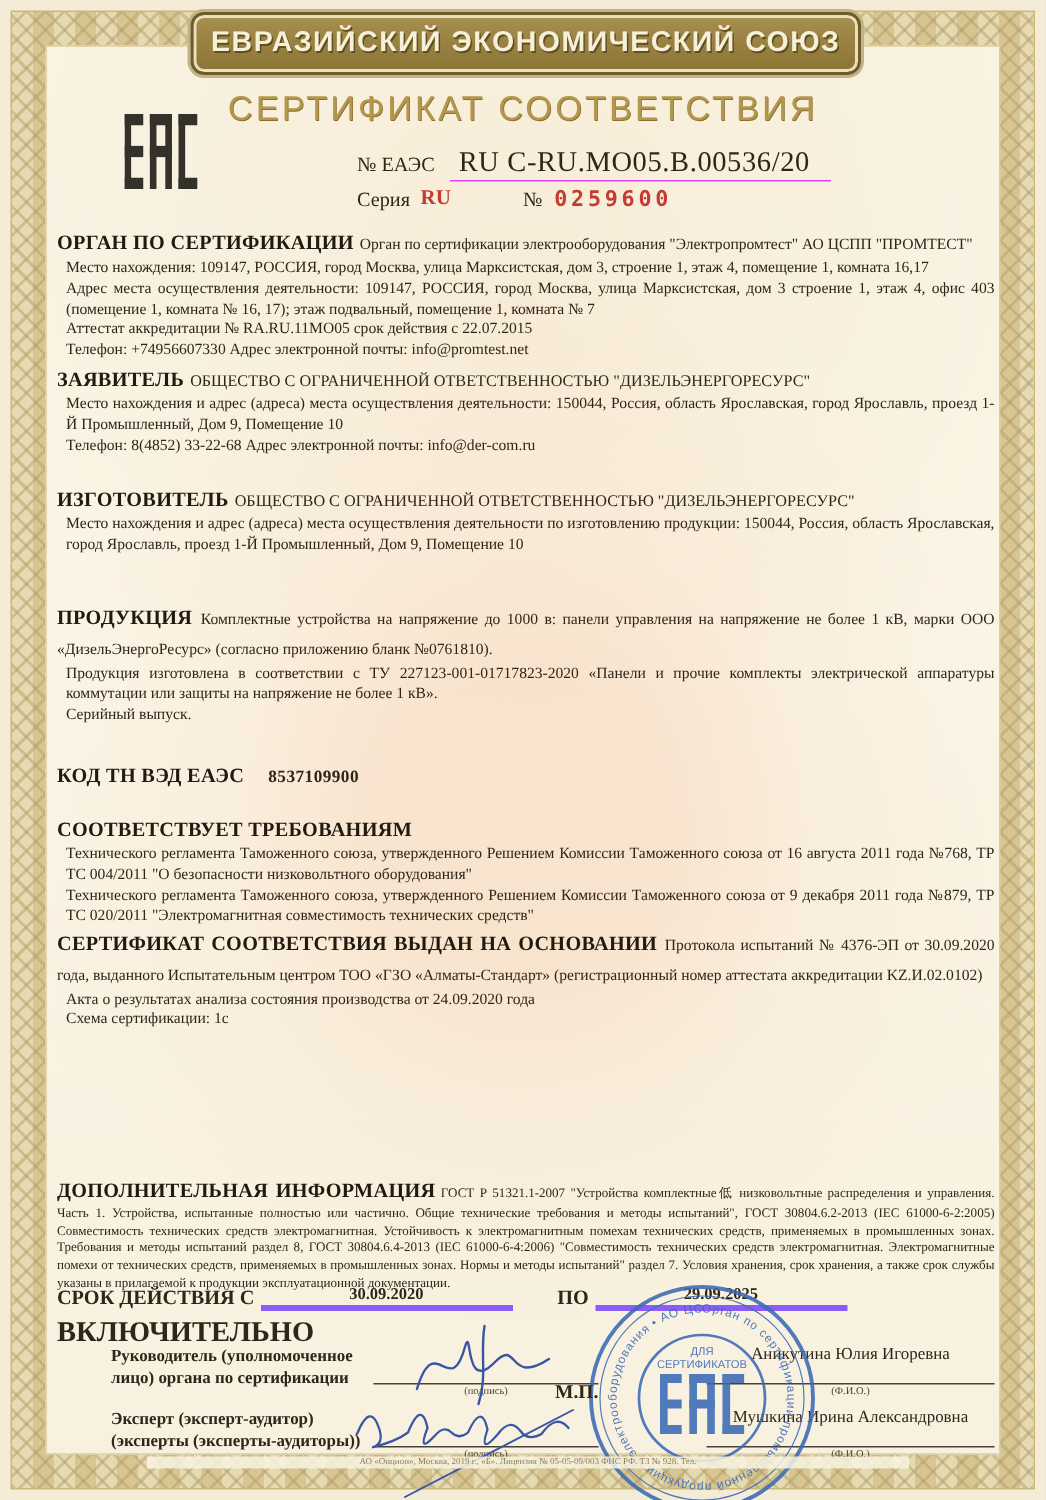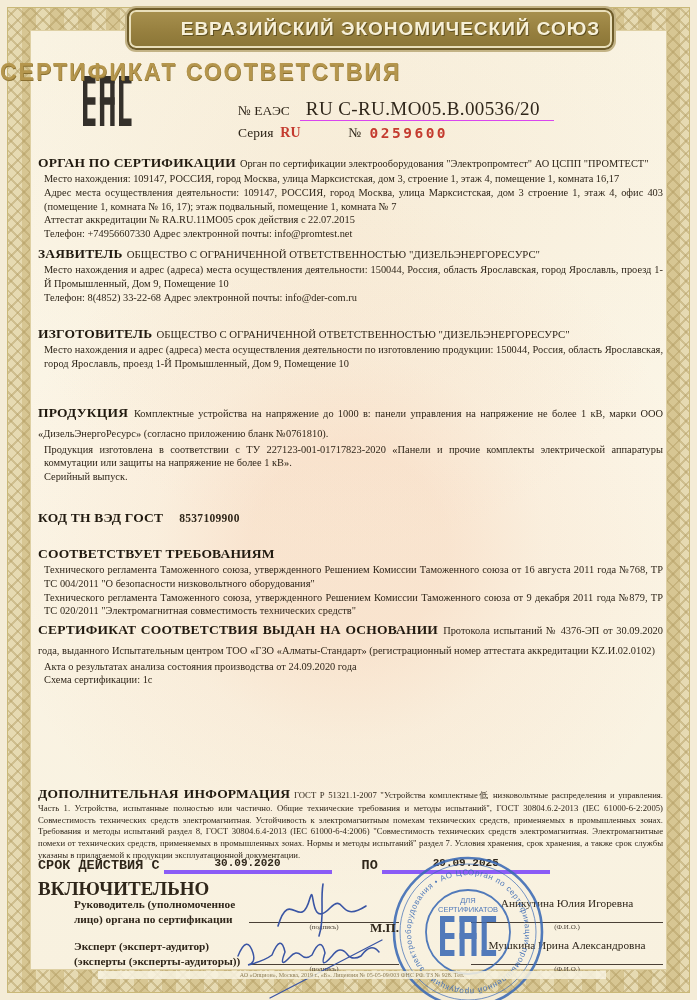--- a/index.html
+++ b/index.html
@@ -24,30 +24,30 @@
       radial-gradient(circle at 50% 18%, rgba(235,200,160,0.18), transparent 42%),
       linear-gradient(180deg,#f9f3e2 0%, #fbf5e6 45%, #f8f1df 100%);
     border:1px solid #ded0a4;
   }
   
   .plaque{
     position:absolute; left:127px; top:8px; width:443px; height:38px;
     background:linear-gradient(180deg,#a8914f 0%, #97803f 55%, #8a7536 100%);
     border:2px solid #6e5c2a; border-radius:9px;
     box-shadow: inset 0 0 0 2px #e9dfba, 0 0 0 2px #c3b385;
-    display:flex; align-items:center; justify-content:center; z-index:4;padding-left:40px;
+    display:flex; align-items:center; justify-content:center; z-index:4;
   }
   .plaque span{
     font-family:"Liberation Sans", sans-serif; font-weight:bold; font-size:19px;
     letter-spacing:1px; color:#f7f0d8; text-shadow:1px 1px 0 #5f4f20; white-space:nowrap;
   }
   .eac-top{ position:absolute; left:83px; top:76px; z-index:3; }
   .cert-title{
-    position:absolute; left:0; right:0; top:59px; z-index:3;
-    font-family:"Liberation Sans", sans-serif; font-weight:bold; font-size:23px;
+    position:absolute; left:0; right:0; top:59px; text-align:center; z-index:3;
+    font-family:"Liberation Sans", sans-serif; font-weight:normal; font-size:23px;
     letter-spacing:2px; color:#b5964d; text-shadow:0.5px 0.5px 0 #8a7030;
     white-space:nowrap;
   }
   .no-row{ position:absolute; left:238px; top:98px; font-size:13.5px; z-index:3; white-space:nowrap;}
   .no-row .lbl{ margin-right:10px;margin-top:12px; }
   .no-row .val{ font-size:19px; letter-spacing:0.4px; border-bottom:1px solid #d946ef; padding:0 14px 1px 6px; }
   .series-row{ position:absolute; left:238px; top:125px; font-size:13.5px; z-index:3; display:flex; align-items:flex-end; white-space:nowrap;}
   .series-row .red{ color:#c43b2f; font-weight:bold; margin-left:7px; font-size:14px;}
   .series-row .numsign{ margin-left:48px; }
   .series-row .serial{
@@ -58,21 +58,21 @@
   .section{ position:absolute; left:38px; right:34px; z-index:2; }
   .h{ font-weight:bold; font-size:13.5px; letter-spacing:0.2px; color:#211a10; }
   .lead{ font-size:10.4px; }
   .lead.caps{ font-size:10.8px; }
   .para{ margin:0; text-align:justify; line-height:1.28; }
   .bl{ margin:0 0 0 6px; font-size:10.4px; line-height:1.3; text-align:justify; }
   .code-val{ font-size:11.5px; font-weight:bold; margin-left:16px; letter-spacing:0.3px;}
   .small-text{ font-size:8.7px; line-height:1.34; }
   
   .validity{ position:absolute; left:38px; right:34px; top:857px; z-index:2;}
-  .validity .row{ display:flex; align-items:center;font-family:Liberation Mono, monospace; }
+  .validity .row{ display:flex; align-items:flex-start; }
   .vlabel{ font-weight:bold; font-size:13.5px; white-space:nowrap;}
   .date-line{ width:168px; text-align:center; border-bottom:4px solid #8b5cf6; font-size:11px; font-weight:600; padding-bottom:1px; margin:0 4px;}
   .po{ margin-left:26px; }
   .incl{ font-weight:bold; font-size:19px; margin-top:4px; }
   
   .sigs{ position:absolute; left:38px; right:34px; top:897px; z-index:2;}
   .sig-row{ display:flex; margin-bottom:8px; }
   .sig-role{ width:205px; padding-left:36px; box-sizing:border-box; font-weight:bold; font-size:11.3px; line-height:1.3; }
   .sig-slot{ width:150px; margin:0 6px; text-align:center; align-self:flex-end; }
   .sig-slot .rule, .name-slot .rule{ border-bottom:1px solid #4a4036; height:13px; }
@@ -148,21 +148,21 @@
     <div class="bl">Место нахождения и адрес (адреса) места осуществления деятельности по изготовлению продукции: 150044, Россия, область Ярославская, город Ярославль, проезд 1-Й Промышленный, Дом 9, Помещение 10</div>
   </div>
 
   <div class="section" style="top:402px">
     <p class="para"><span class="h">ПРОДУКЦИЯ</span> <span class="lead">Комплектные устройства на напряжение до 1000 в: панели управления на напряжение не более 1 кВ, марки ООО «ДизельЭнергоРесурс» (согласно приложению бланк №0761810).</span></p>
     <div class="bl">Продукция изготовлена в соответствии с ТУ 227123-001-01717823-2020 «Панели и прочие комплекты электрической аппаратуры коммутации  или защиты на напряжение не более 1 кВ».</div>
     <div class="bl">Серийный выпуск.</div>
   </div>
 
   <div class="section" style="top:507px">
-    <p class="para"><span class="h">КОД ТН ВЭД ГОСТ</span><span class="code-val">8537109900</span></p>
+    <p class="para"><span class="h">КОД ТН ВЭД ЕАЭС</span><span class="code-val">8537109900</span></p>
   </div>
 
   <div class="section" style="top:543px">
     <p class="para"><span class="h">СООТВЕТСТВУЕТ ТРЕБОВАНИЯМ</span></p>
     <div class="bl">Технического регламента Таможенного союза, утвержденного Решением Комиссии Таможенного союза от 16 августа  2011 года №768, ТР ТС 004/2011 "О безопасности низковольтного оборудования"</div>
     <div class="bl">Технического регламента Таможенного союза, утвержденного Решением Комиссии Таможенного союза от 9 декабря 2011 года №879, ТР ТС 020/2011 "Электромагнитная совместимость технических средств"</div>
   </div>
 
   <div class="section" style="top:619px">
     <p class="para"><span class="h">СЕРТИФИКАТ СООТВЕТСТВИЯ  ВЫДАН НА ОСНОВАНИИ</span> <span class="lead">Протокола испытаний № 4376-ЭП от 30.09.2020 года, выданного Испытательным центром ТОО «ГЗО «Алматы-Стандарт» (регистрационный номер аттестата аккредитации KZ.И.02.0102)</span></p>

